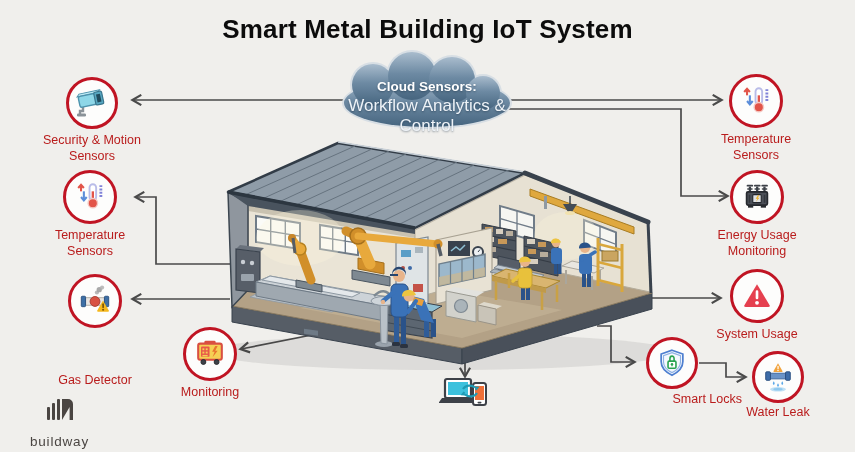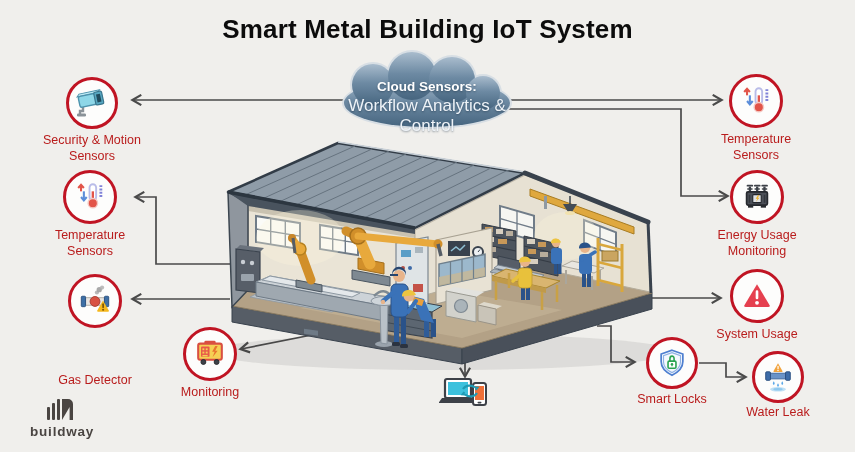--- a/index.html
+++ b/index.html
@@ -11,21 +11,21 @@
   .cloud-text{position:absolute;left:327px;top:79px;width:200px;text-align:center;color:#fff;}
   .cloud-line1{font-size:13.5px;font-weight:bold;text-shadow:0 1px 2px rgba(20,40,60,.45);}
   .cloud-line2{font-size:17px;margin-top:2px;color:#eef3f8;text-shadow:0 1px 2px rgba(20,40,60,.45);}
   .circle{position:absolute;box-sizing:border-box;border:3px solid #c01423;border-radius:50%;
           background:#fdfdfc;display:flex;align-items:center;justify-content:center;}
   .nlabel{position:absolute;width:140px;text-align:center;font-size:12.5px;line-height:1.24;color:#b91c1c;}
   .nlabel span{display:block;}
   .remote-icon{position:absolute;}
   .logo{position:absolute;left:30px;top:396px;width:90px;color:#4a4542;}
   .logo-mark{display:block;margin-left:16px;}
-  .logo-text{font-size:13.5px;font-weight:700;letter-spacing:.8px;margin-top:1px;}
+  .logo-text{font-size:13.5px;font-weight:400;letter-spacing:.8px;margin-top:11px;}
 </style>
 </head>
 <body>
 
 <div class="canvas">
 
   <h1 class="title">Smart Metal Building IoT System</h1>
 
   <svg class="scene" width="855" height="452" viewBox="0 0 855 452">
     <defs>
@@ -442,21 +442,21 @@
   <div class="circle" style="left:646px;top:337px;width:52px;height:52px;">
     <svg width="34" height="34" viewBox="0 0 36 36">
       <path d="M18,4.5 L29.5,8.5 V16.5 Q29.5,25.5 18,31 Q6.5,25.5 6.5,16.5 V8.5 Z" fill="#f4f8fd" stroke="#4d7fd0" stroke-width="1.8"></path>
       <path d="M18,7 L27,10.2 V16.6 Q27,23.8 18,28.2 Q9,23.8 9,16.6 V10.2 Z" fill="none" stroke="#8fb2e4" stroke-width="1.2"></path>
       <rect x="13.8" y="16" width="8.4" height="7.5" rx="1.2" fill="#ffffff" stroke="#2ba352" stroke-width="1.7"></rect>
       <path d="M15.8,16 v-2.6 a2.2,2.7 0 0 1 4.4,0 V16" fill="none" stroke="#2ba352" stroke-width="1.7"></path>
       <circle cx="18" cy="19.2" r="1.3" fill="#2ba352"></circle>
       <path d="M18,19.2 V21.5" stroke="#2ba352" stroke-width="1.3"></path>
     </svg>
   </div>
-  <div class="nlabel" style="left:602px;top:392px;">
+  <div class="nlabel" style="left:602px;top:392px;text-align:right;">
     <span>Smart Locks</span>
   </div>
 
   <div class="circle" style="left:752px;top:351px;width:52px;height:52px;">
     <svg width="34" height="34" viewBox="0 0 36 36">
       <path d="M18,3.5 l4.7,8.2 q0.6,1.1 -0.7,1.1 h-8 q-1.3,0 -0.7,-1.1 z" fill="#f2a33c"></path>
       <rect x="17.4" y="6.2" width="1.3" height="3.6" rx="0.6" fill="#ffffff"></rect>
       <circle cx="18" cy="11" r="0.8" fill="#ffffff"></circle>
       <rect x="10" y="14" width="16" height="6" fill="#6a93c8" stroke="#41689c" stroke-width="1"></rect>
       <rect x="5" y="12.5" width="5" height="9" rx="1" fill="#3d6ca8" stroke="#2a4f80" stroke-width="1"></rect>

